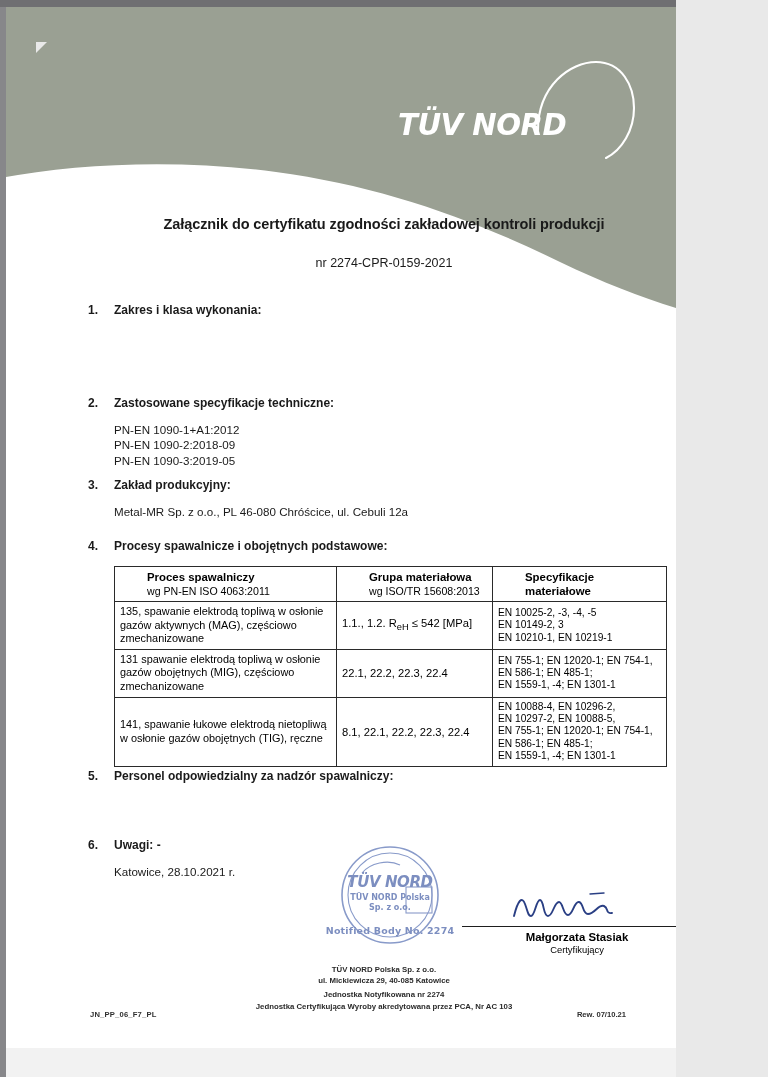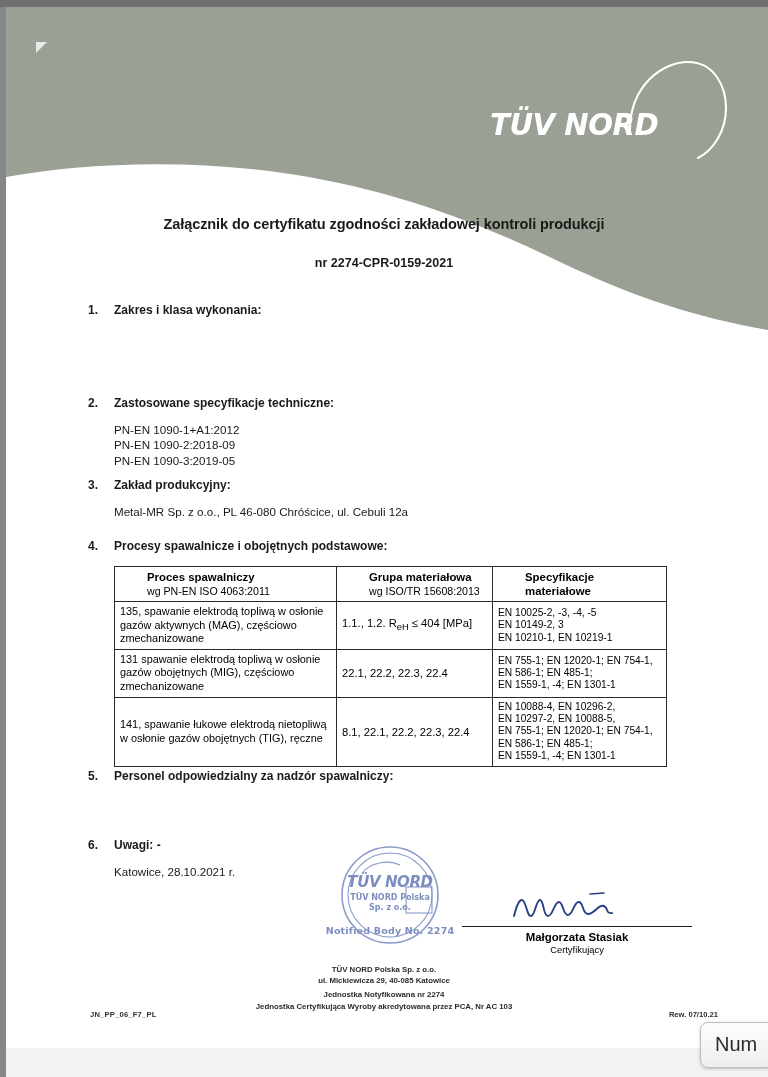--- a/index.html
+++ b/index.html
@@ -5,21 +5,21 @@
   html, body {
     margin: 0;
     padding: 0;
     background: #e9e9e9;
   }
   body {
     font-family: "Liberation Sans", sans-serif;
   }
   #page {
     position: relative;
-    width: 768px;
+    width: 676px;
     height: 1077px;
     overflow: hidden;
     background: #ffffff;
   }
 
   
   .scan-edge-left {
     position: absolute;
     left: 0; top: 0;
     width: 6px; height: 1077px;
@@ -90,21 +90,21 @@
     font-size: 14.5px;
     font-weight: bold;
     letter-spacing: -0.1px;
   }
   .subtitle {
     position: absolute;
     left: 0; top: 256px;
     width: 768px;
     text-align: center;
     font-size: 12.5px;
-    font-weight: bold;
+    font-weight: normal;
   }
 
   .section {
     position: absolute;
     left: 88px;
     width: 620px;
   }
   .sec-head {
     font-size: 12px;
     font-weight: bold;
@@ -393,21 +393,21 @@
             <span class="sub">wg ISO/TR 15608:2013</span>
           </th>
           <th>
             <span>Specyfikacje materiałowe</span>
           </th>
         </tr>
       </thead>
       <tbody>
         <tr>
           <td class="c1">135, spawanie elektrodą topliwą w osłonie gazów aktywnych (MAG), częściowo zmechanizowane</td>
-          <td class="c2"><span class="nowrapline"><span>1.1., 1.2.  R</span><sub>eH</sub><span> ≤ 404 [MPa]</span></span></td>
+          <td class="c2"><span class="nowrapline"><span>1.1., 1.2.  R</span><sub>eH</sub><span> ≤ 542 [MPa]</span></span></td>
           <td class="c3"><span style="white-space:pre-line">EN 10025-2, -3, -4, -5
 EN 10149-2, 3
 EN 10210-1, EN 10219-1</span></td>
         </tr>
         <tr>
           <td class="c1">131 spawanie elektrodą topliwą w osłonie gazów obojętnych (MIG), częściowo zmechanizowane</td>
           <td class="c2">22.1, 22.2, 22.3, 22.4</td>
           <td class="c3"><span style="white-space:pre-line">EN 755-1; EN 12020-1; EN 754-1, EN 586-1; EN 485-1;
 EN 1559-1, -4; EN 1301-1</span></td>
         </tr>

